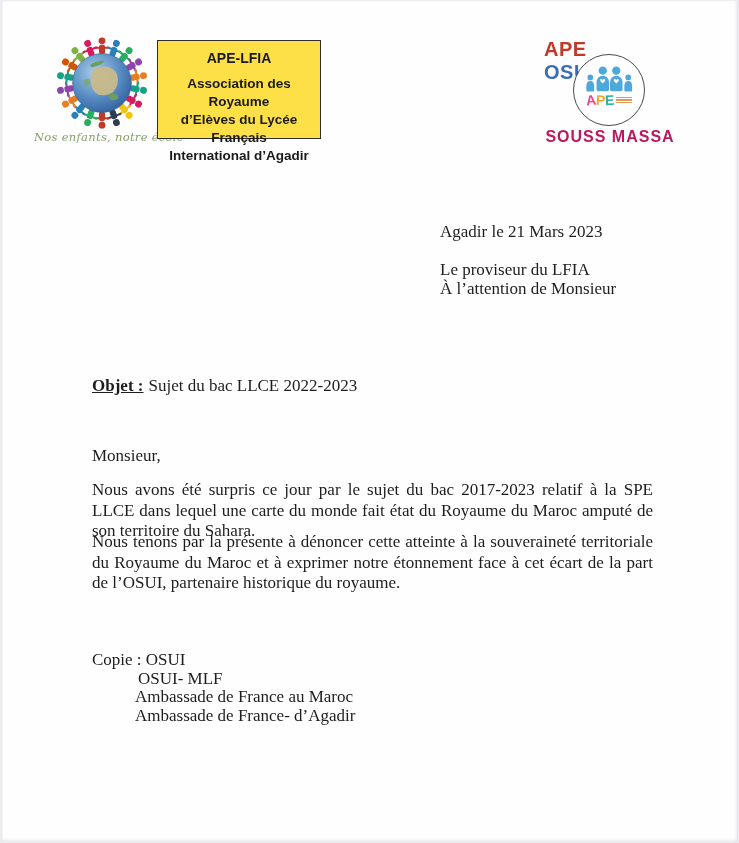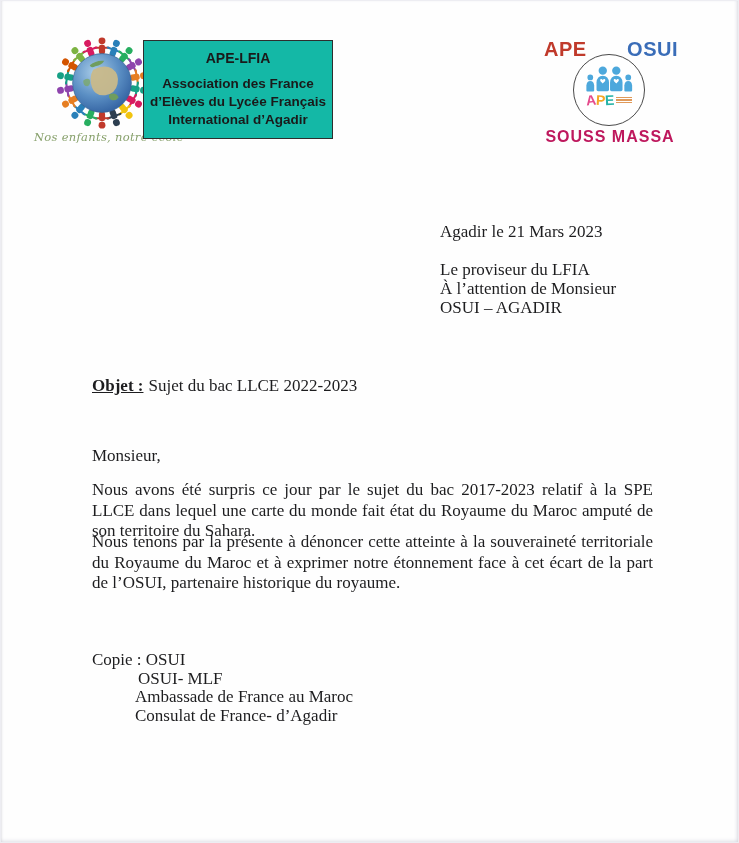--- a/index.html
+++ b/index.html
@@ -25,34 +25,34 @@
     margin-top:-4px;
     font-family:"DejaVu Serif", serif;
     font-style:italic;
     font-size:11.5px;
     color:#87a06b;
     letter-spacing:0.3px;
     white-space:nowrap;
   }
 
   .center-box{
-    position:absolute;left:143px;top:40px;width:190px;height:99px;
-    border:1.5px solid #2e2e2e;background:#14b8a6;
+    position:absolute;left:157px;top:40px;width:164px;height:99px;
+    border:1.5px solid #2e2e2e;background:#fde047;
     font-family:"Liberation Sans", sans-serif;
     text-align:center;color:#1a1a1a;
     box-sizing:border-box;
   }
   .center-box .box-title{font-weight:bold;font-size:14px;margin-top:9px;}
   .center-box .box-lines{font-weight:bold;font-size:13.5px;line-height:18px;margin-top:9px;}
 
   .right-logo{
     position:absolute;left:538px;top:36px;width:144px;height:112px;
     font-family:"Liberation Sans", sans-serif;
   }
-  .org-row{display:flex;justify-content:space-between;padding:2px 4px 0 6px;}
+  .org-row{display:flex;justify-content:center;padding:2px 4px 0 6px;flex-direction:column;}
   .org-ape{color:#c03a2b;font-weight:bold;font-size:20px;letter-spacing:0.5px;}
   .org-osui{color:#3a6db8;font-weight:bold;font-size:20px;letter-spacing:0.5px;}
   .family-circle{
     position:absolute;left:35px;top:18px;width:72px;height:72px;
     background:#fff;border:1.5px solid #4a4a4a;border-radius:50%;
     box-sizing:border-box;overflow:hidden;
   }
   .family-circle svg{display:block;margin:9px auto 0 auto;}
   .badge-row{display:flex;justify-content:center;align-items:center;margin-top:-3px;}
   .badge-letter{font-weight:900;font-size:14px;line-height:14px;display:inline-block;
@@ -194,21 +194,21 @@
       <path d="M44 30 q6 -5 13 -4 q-2 4 -8 5 q-4 2 -5 -1 Z" fill="#6f9d5e"></path>
       <path d="M62 56 q6 -2 8 3 q-3 4 -7 2 q-3 -2 -1 -5 Z" fill="#6f9d5e"></path>
       <path d="M38 44 q3 -3 6 -1 q1 4 -2 6 q-4 0 -4 -5 Z" fill="#7aa86a" opacity="0.8"></path>
     </svg>
     <div class="tagline">Nos enfants, notre école</div>
   </div>
 
   <div class="center-box">
     <div class="box-title">APE-LFIA</div>
     <div class="box-lines">
-      <div>Association des France</div>
+      <div>Association des Royaume</div>
       <div>d’Elèves du Lycée Français</div>
       <div>International d’Agadir</div>
     </div>
   </div>
 
   <div class="right-logo">
     <div class="org-row">
       <span class="org-ape">APE</span>
       <span class="org-osui">OSUI</span>
     </div>
@@ -239,33 +239,32 @@
       </div>
     </div>
     <div class="region">SOUSS MASSA</div>
   </div>
 
   <div class="block date-block">Agadir le 21 Mars 2023</div>
 
   <div class="block recipient-block">
     <div>Le proviseur du LFIA</div>
     <div>À l’attention de Monsieur</div>
-    <div>OSUI – AGADIR</div>
   </div>
 
   <div class="block objet-block">
     <span class="objet-label">Objet :</span><span>Sujet du bac LLCE 2022-2023</span>
   </div>
 
   <div class="block salutation-block">Monsieur,</div>
 
   <div class="block para para1">Nous avons été surpris ce jour par le sujet du bac 2017-2023 relatif à la SPE LLCE dans lequel une carte du monde fait état du Royaume du Maroc amputé de son territoire du Sahara.</div>
 
   <div class="block para para2">Nous tenons par la présente à dénoncer cette atteinte à la souveraineté territoriale du Royaume du Maroc et à exprimer notre étonnement face à cet écart de la part de l’OSUI, partenaire historique du royaume.</div>
 
   <div class="block copy-block">
     <div>Copie : OSUI</div>
     <div class="copy-indent-1">OSUI- MLF</div>
     <div class="copy-indent-2">Ambassade de France au Maroc</div>
-    <div class="copy-indent-2">Consulat de France- d’Agadir</div>
+    <div class="copy-indent-2">Ambassade de France- d’Agadir</div>
   </div>
 
 </div>
 
 </body></html>

